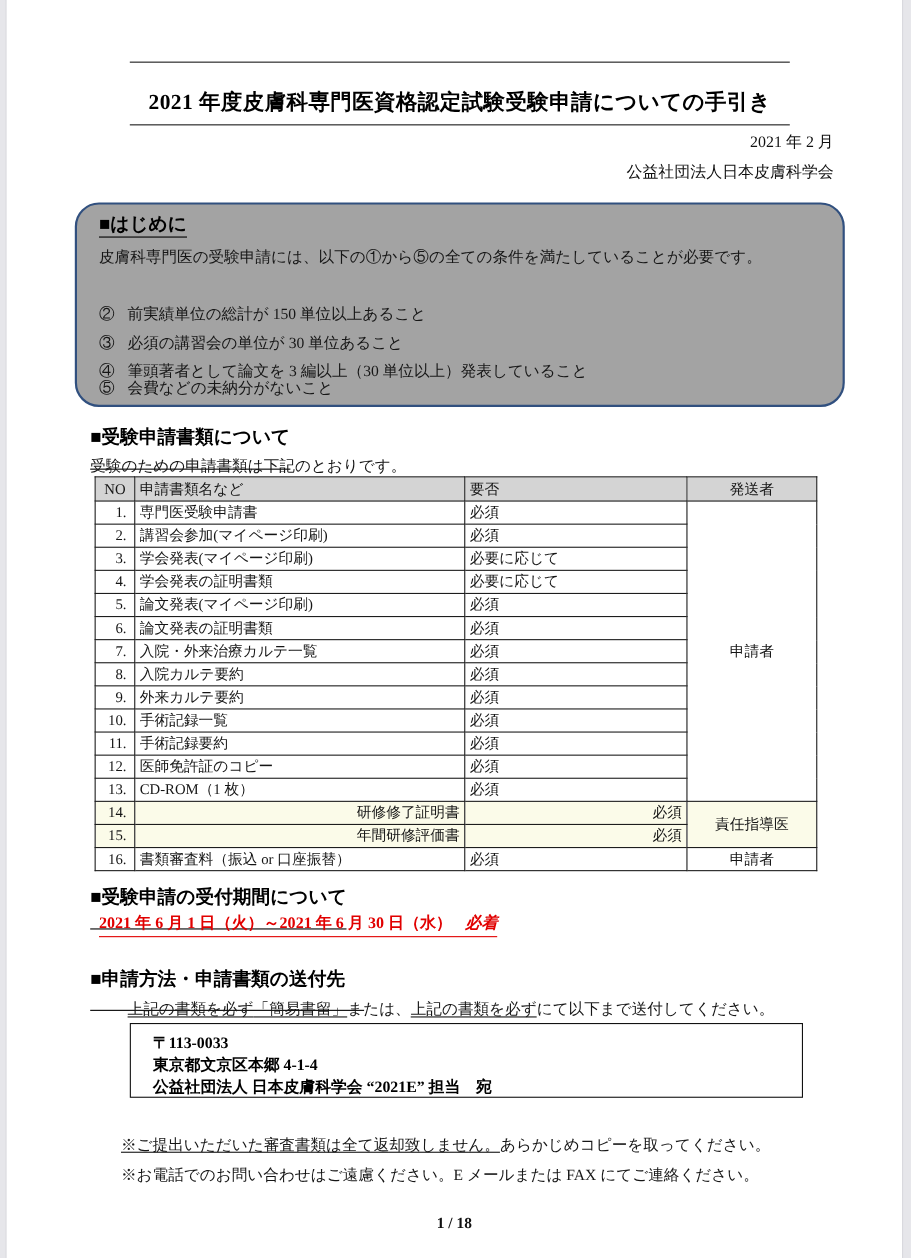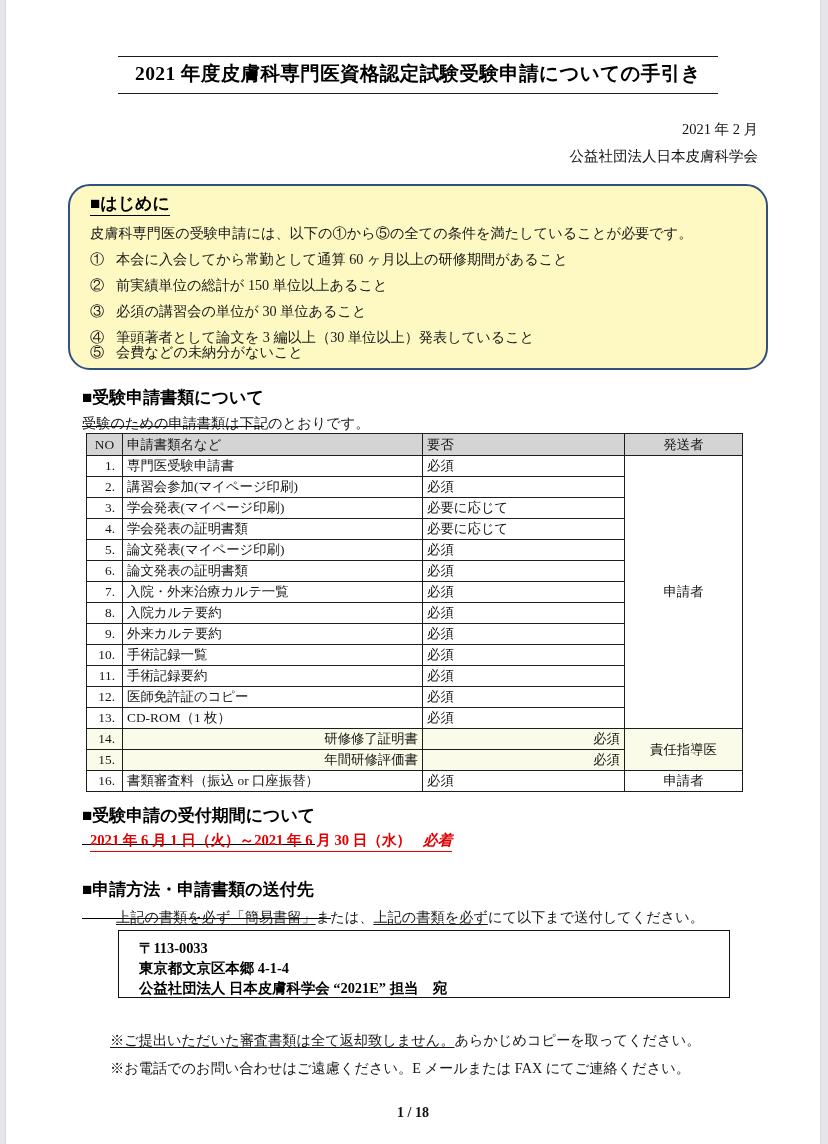--- a/index.html
+++ b/index.html
@@ -54,20 +54,21 @@
     padding: 5px 0 7px 0;
     text-align: center;
   }
   .doc-title {
     font-size: 19.5px;
     font-weight: bold;
     letter-spacing: 0.4px;
     color: #000;
     line-height: 1.25;
     white-space: nowrap;
+    margin-top: 20px;
   }
 
   .meta-line {
     position: absolute;
     right: 62px;
     font-size: 14.5px;
     color: #111;
     white-space: nowrap;
   }
   .meta-date { top: 120px; }
@@ -75,21 +76,21 @@
 
   
   .intro-box {
     position: absolute;
     left: 62px;
     top: 184px;
     width: 700px;
     height: 186px;
     border: 2px solid #31507f;
     border-radius: 22px;
-    background: #fef9c3;
+    background: #a3a3a3;
   }
   .intro-head {
     position: absolute;
     left: 20px;
     top: 8px;
     font-size: 17px;
     font-weight: bold;
     color: #000;
     border-bottom: 1.6px solid #000;
     padding-bottom: 1px;
@@ -245,23 +246,20 @@
         <div class="doc-title">2021 年度皮膚科専門医資格認定試験受験申請についての手引き</div>
       </div>
 
       <div class="meta-line meta-date">2021 年 2 月</div>
       <div class="meta-line meta-org">公益社団法人日本皮膚科学会</div>
 
       <div class="intro-box">
         <div class="intro-head">■はじめに</div>
         <div class="intro-lead">皮膚科専門医の受験申請には、以下の①から⑤の全ての条件を満たしていることが必要です。</div>
 
-        <div class="intro-item" style="top:64px">
-          <span class="num">①</span><span>本会に入会してから常勤として通算 60 ヶ月以上の研修期間があること</span>
-        </div>
         <div class="intro-item" style="top:90px">
           <span class="num">②</span><span>前実績単位の総計が 150 単位以上あること</span>
         </div>
         <div class="intro-item" style="top:116px">
           <span class="num">③</span><span>必須の講習会の単位が 30 単位あること</span>
         </div>
         <div class="intro-item" style="top:142px">
           <span class="num">④</span><span>筆頭著者として論文を 3 編以上（30 単位以上）発表していること</span>
         </div>
         <div class="intro-item" style="top:157px">

